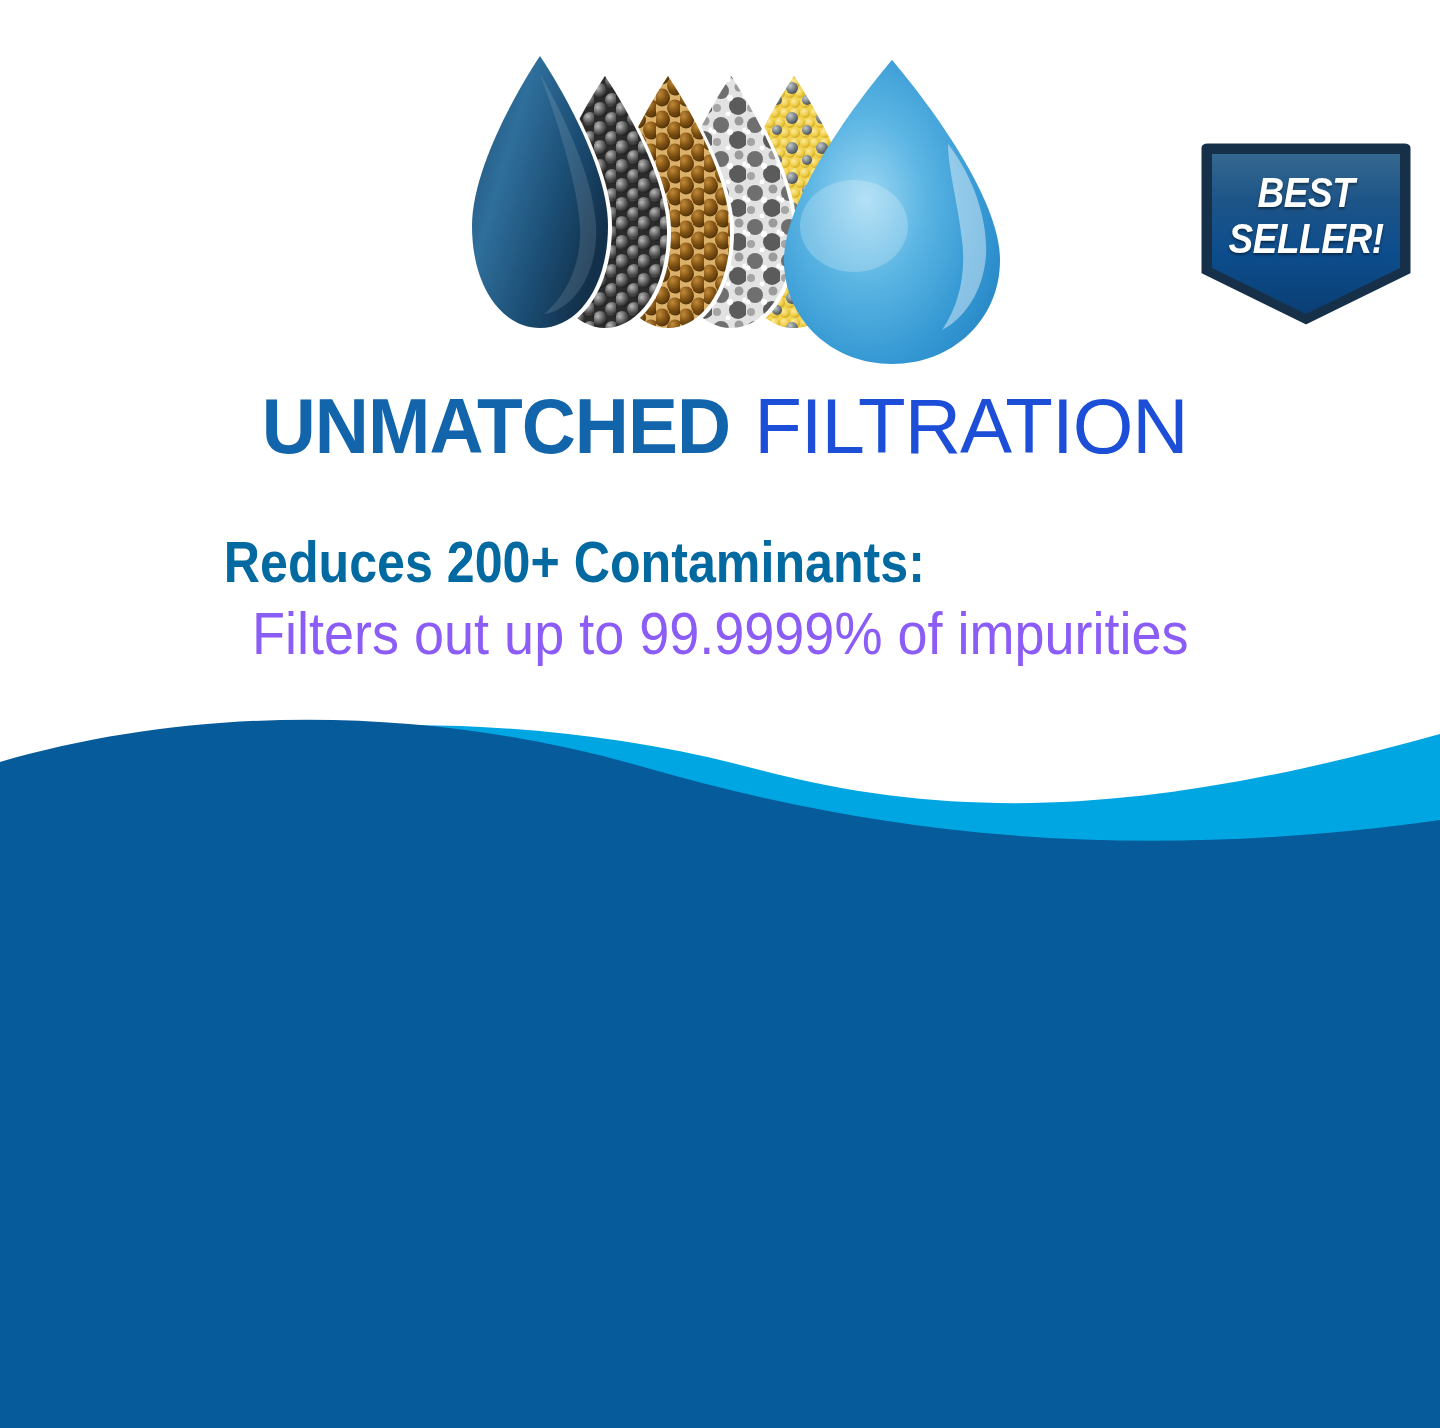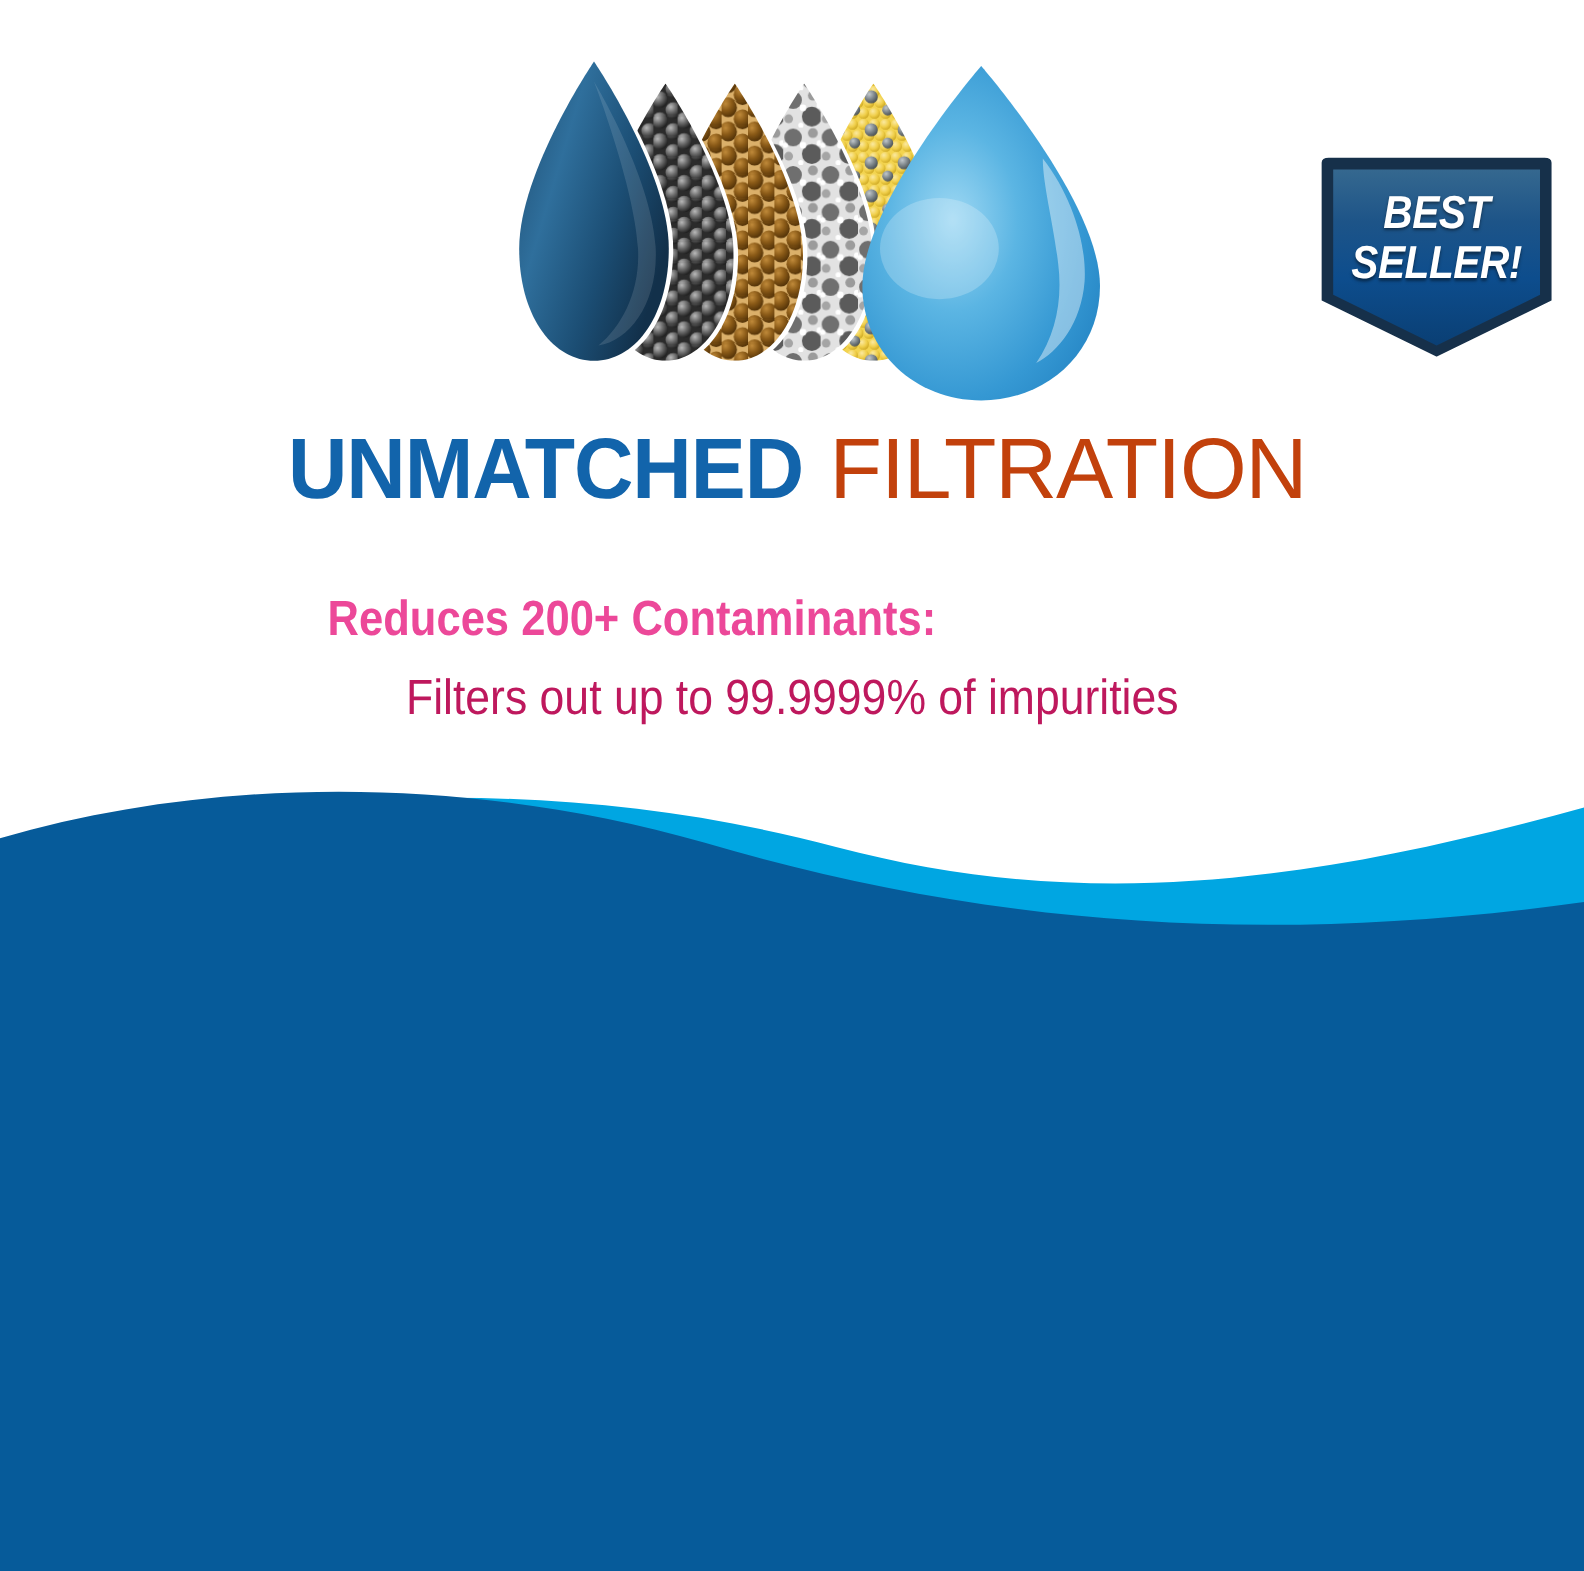--- a/index.html
+++ b/index.html
@@ -83,52 +83,52 @@
   }
   .headline .hl-bold {
     font-weight: bold;
     color: #1264ab;
     font-family: "Liberation Sans", sans-serif;
     transform: scaleX(0.96);
     display: inline-block;
   }
   .headline .hl-light {
     font-weight: normal;
-    color: #c2410c;
+    color: #1d4ed8;
     font-family: "Liberation Sans", sans-serif;
     display: inline-block;
     margin-left: 14px;
   }
 
   
   .sub1 {
     position: absolute;
     left: 0;
     top: 533px;
     width: 1149px;
     text-align: center;
     font-family: "Liberation Sans", sans-serif;
     font-weight: bold;
-    font-size: 45px;
+    font-size: 57px;
     line-height: 58px;
-    color: #ec4899;
+    color: #0369a1;
     letter-spacing: 0px;
   }
   .sub1 span { display:inline-block; transform: scaleX(0.88); }
   .sub2 {
     position: absolute;
     left: 0;
     top: 603px;
     width: 1440px;
     text-align: center;
     font-family: "Liberation Sans", sans-serif;
     font-weight: normal;
-    font-size: 45px;
+    font-size: 60px;
     line-height: 62px;
-    color: #be185d;
+    color: #8b5cf6;
   }
   .sub2 span { display:inline-block; transform: scaleX(0.90); }
 
   
   .blue-panel {
     position: absolute;
     left: 0;
     top: 700px;
     width: 1440px;
     height: 728px;

